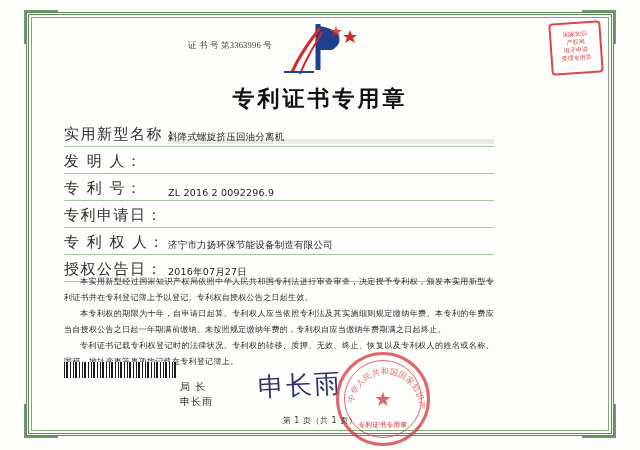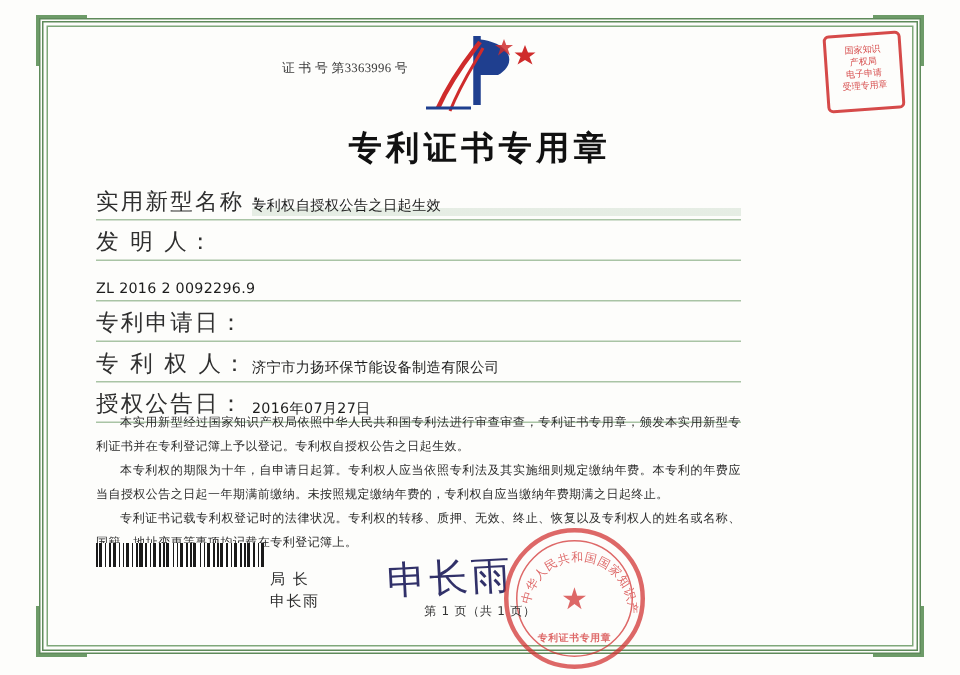--- a/index.html
+++ b/index.html
@@ -244,21 +244,21 @@
     color: #d22f2f;
     letter-spacing: 0.5px;
     font-weight: bold;
   }
 
   
   .footer {
     position: absolute;
     left: 0;
     right: 0;
-    bottom: 37px;
+    bottom: 24px;
     text-align: center;
     font-size: 8px;
     color: #333333;
     letter-spacing: 0.5px;
   }
 </style>
 </head>
 <body>
 
 <div id="certificate">
@@ -282,43 +282,44 @@
     <polygon points="74,6 75.5,10 80,10 76.5,12.5 78,17 74,14 70,17 71.5,12.5 68,10 72.5,10" fill="#cf2b2b" opacity="0.85"></polygon>
   </svg>
 
   <div class="seal-top">国家知识<br>产权局<br>电子申请<br>受理专用章</div>
 
   <div class="title">专利证书专用章</div>
 
   <div class="fields">
     <div class="field-row first">
       <span class="field-label">实用新型名称：</span>
-      <span class="field-value">专利权自授权公告之日起生效</span>
+      <span class="field-value">斜降式螺旋挤压回油分离机</span>
     </div>
     <div class="field-row">
       <span class="field-label">发 明 人：</span>
     </div>
     <div class="field-row">
+      <span class="field-label">专 利 号：</span>
       <span class="field-value">ZL 2016 2 0092296.9</span>
     </div>
     <div class="field-row">
       <span class="field-label">专利申请日：</span>
     </div>
     <div class="field-row">
       <span class="field-label">专 利 权 人：</span>
       <span class="field-value">济宁市力扬环保节能设备制造有限公司</span>
     </div>
     <div class="field-row">
       <span class="field-label">授权公告日：</span>
       <span class="field-value">2016年07月27日</span>
     </div>
   </div>
 
   <div class="body-text">
-    <p>本实用新型经过国家知识产权局依照中华人民共和国专利法进行审查审查，专利证书专用章，颁发本实用新型专利证书并在专利登记簿上予以登记。专利权自授权公告之日起生效。</p>
+    <p>本实用新型经过国家知识产权局依照中华人民共和国专利法进行审查审查，决定授予专利权，颁发本实用新型专利证书并在专利登记簿上予以登记。专利权自授权公告之日起生效。</p>
     <p>本专利权的期限为十年，自申请日起算。专利权人应当依照专利法及其实施细则规定缴纳年费。本专利的年费应当自授权公告之日起一年期满前缴纳。未按照规定缴纳年费的，专利权自应当缴纳年费期满之日起终止。</p>
     <p>专利证书记载专利权登记时的法律状况。专利权的转移、质押、无效、终止、恢复以及专利权人的姓名或名称、国籍、地址变更等事项均记载在专利登记簿上。</p>
   </div>
 
   <div class="barcode"></div>
 
   <div class="sign-label">
     <div>局 长</div>
     <div>申长雨</div>
   </div>

